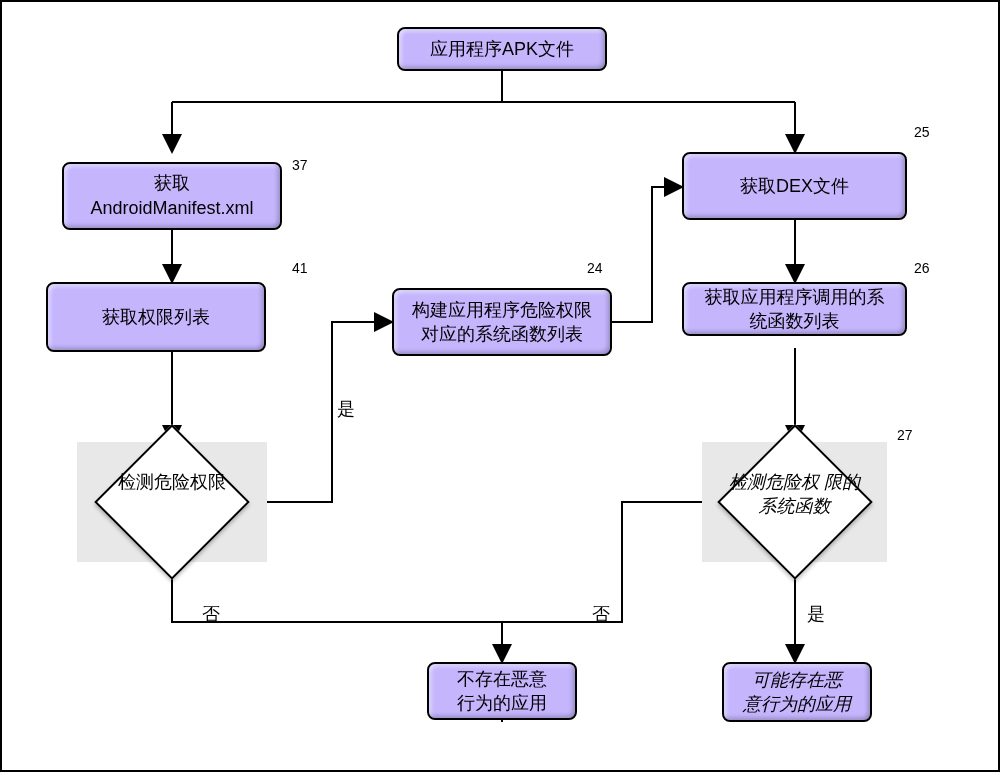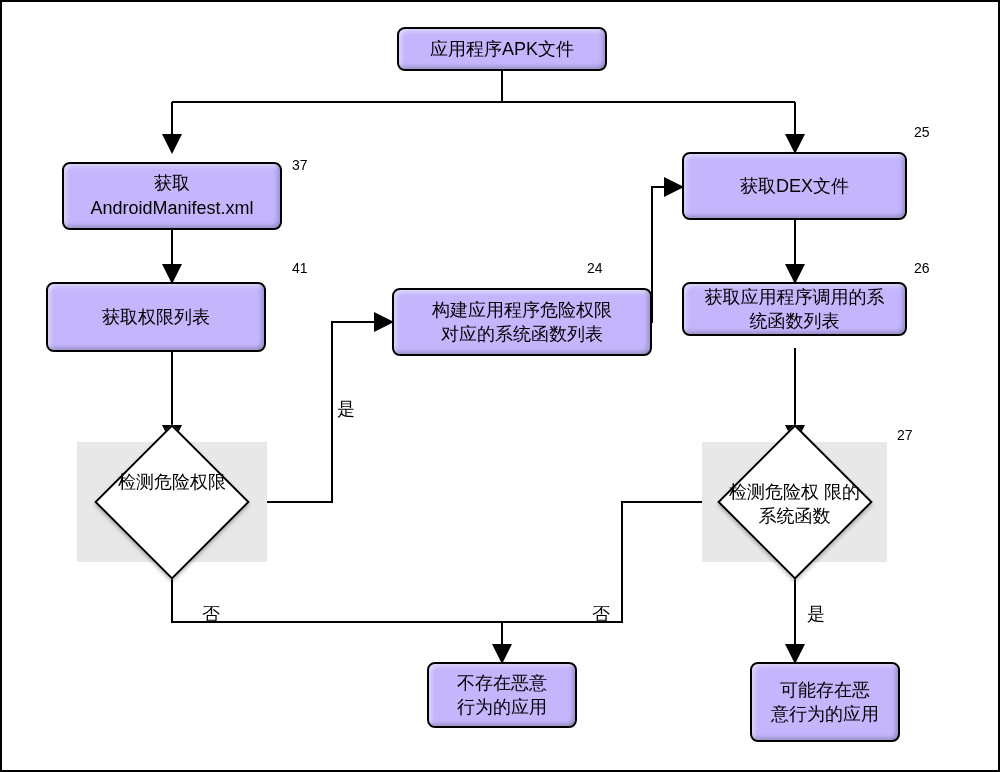--- a/index.html
+++ b/index.html
@@ -120,49 +120,49 @@
 <div class="box z2" style="left:44px; top:280px; width:220px; height:70px;">
   <span>获取权限列表</span>
 </div>
 <div class="num-label" style="left:290px; top:258px;">41</div>
 
 <div class="diamond-bg z2" style="left:75px; top:440px; width:190px; height:120px;"></div>
 <div class="diamond z2" style="left:115px; top:445px; width:110px; height:110px;"></div>
 <div class="diamond-label z2" style="left:100px; top:468px; width:140px;">检测危险权限</div>
 <div class="num-label" style="left:238px; top:440px;">23</div>
 
-<div class="box z2" style="left:390px; top:286px; width:260px; height:68px;">
+<div class="box z2" style="left:390px; top:286px; width:220px; height:68px;">
   <span style="white-space:pre-line;">构建应用程序危险权限
 对应的系统函数列表</span>
 </div>
 <div class="num-label" style="left:585px; top:258px;">24</div>
 
 <div class="box z2" style="left:680px; top:150px; width:225px; height:68px;">
   <span>获取DEX文件</span>
 </div>
 <div class="num-label" style="left:912px; top:122px;">25</div>
 
 <div class="box z2" style="left:680px; top:280px; width:225px; height:54px;">
   <span style="white-space:pre-line;">获取应用程序调用的系
 统函数列表</span>
 </div>
 <div class="num-label" style="left:912px; top:258px;">26</div>
 
 <div class="diamond-bg z2" style="left:700px; top:440px; width:185px; height:120px;"></div>
 <div class="diamond z2" style="left:738px; top:445px; width:110px; height:110px;"></div>
-<div class="diamond-label z2" style="left:720px; top:478px; width:145px;">检测危险权
+<div class="diamond-label z2" style="left:720px; top:468px; width:145px;font-style:italic;">检测危险权
 限的系统函数</div>
 <div class="num-label" style="left:895px; top:425px;text-align:center;">27</div>
 
-<div class="box z2" style="left:425px; top:660px; width:150px; height:66px;">
+<div class="box z2" style="left:425px; top:660px; width:150px; height:58px;">
   <span style="white-space:pre-line;">不存在恶意
 行为的应用</span>
 </div>
 
-<div class="box z2" style="left:748px; top:660px; width:150px; height:80px;">
+<div class="box z2" style="left:720px; top:660px; width:150px; height:60px;font-style:italic;">
   <span style="white-space:pre-line;">可能存在恶
 意行为的应用</span>
 </div>
 
 <div class="edge-label" style="left:335px; top:395px;">是</div>
 <div class="edge-label" style="left:200px; top:600px;">否</div>
 <div class="edge-label" style="left:590px; top:600px;">否</div>
 <div class="edge-label" style="left:805px; top:600px;">是</div>
 
 </body></html>

